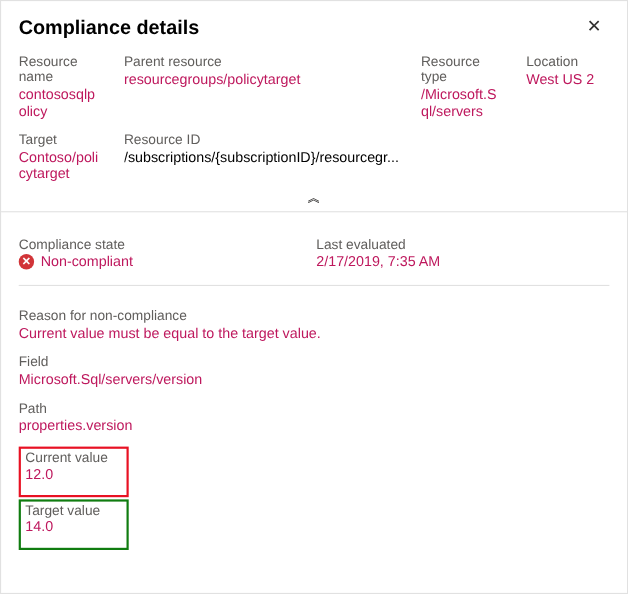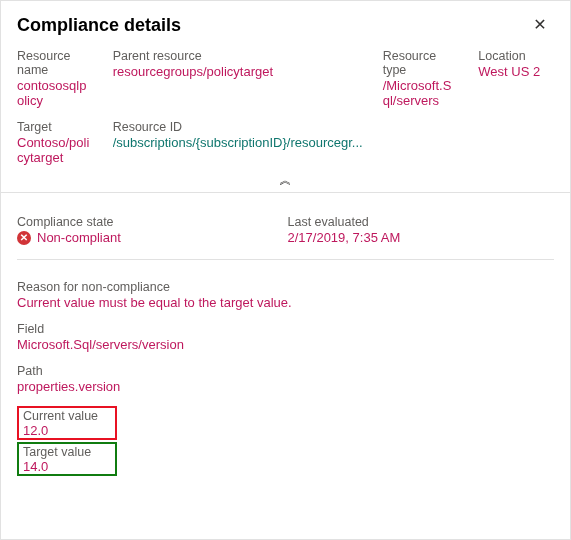--- a/index.html
+++ b/index.html
@@ -54,21 +54,21 @@
     color: #605e5c;
     font-size: 12.5px;
     margin-bottom: 1px;
   }
   .value {
     color: #be185d;
     font-size: 13px;
     word-break: break-word;
   }
   .link {
-    color: #0f766e;
+    color: #000000;
     text-decoration: none;
     cursor: pointer;
     white-space: nowrap;
     overflow: hidden;
     text-overflow: ellipsis;
     display: block;
   }
   .collapse-row {
     text-align: center;
     padding: 4px 0 2px 0;
@@ -100,21 +100,21 @@
     border-top: 1px solid #e1e1e1;
     margin: 0 16px;
   }
   .details {
     padding: 20px 16px 0 16px;
   }
   .stack { margin-bottom: 12px; }
   .stack .label { margin-bottom: 1px; }
   .box {
     border: 2px solid;
-    padding: 1px 4px 0 4px;
+    padding: 1px 4px 12px 4px;
     display: inline-block;
     min-width: 100px;
   }
   .box-red { border-color: #e81123; }
   .box-green { border-color: #107c10; }
   .box .label { font-size: 12.5px; margin: 0; }
   .box .value { font-size: 13px; }
   .stack.boxwrap { margin-bottom: 2px; }
 </style>
 </head>

